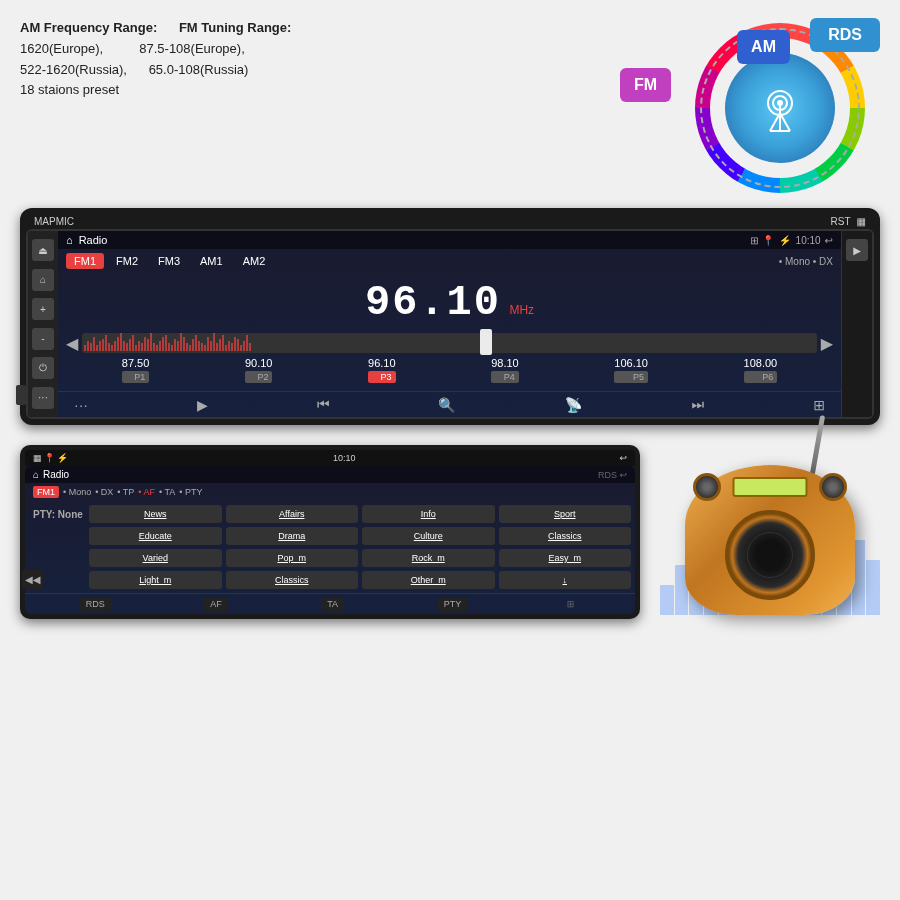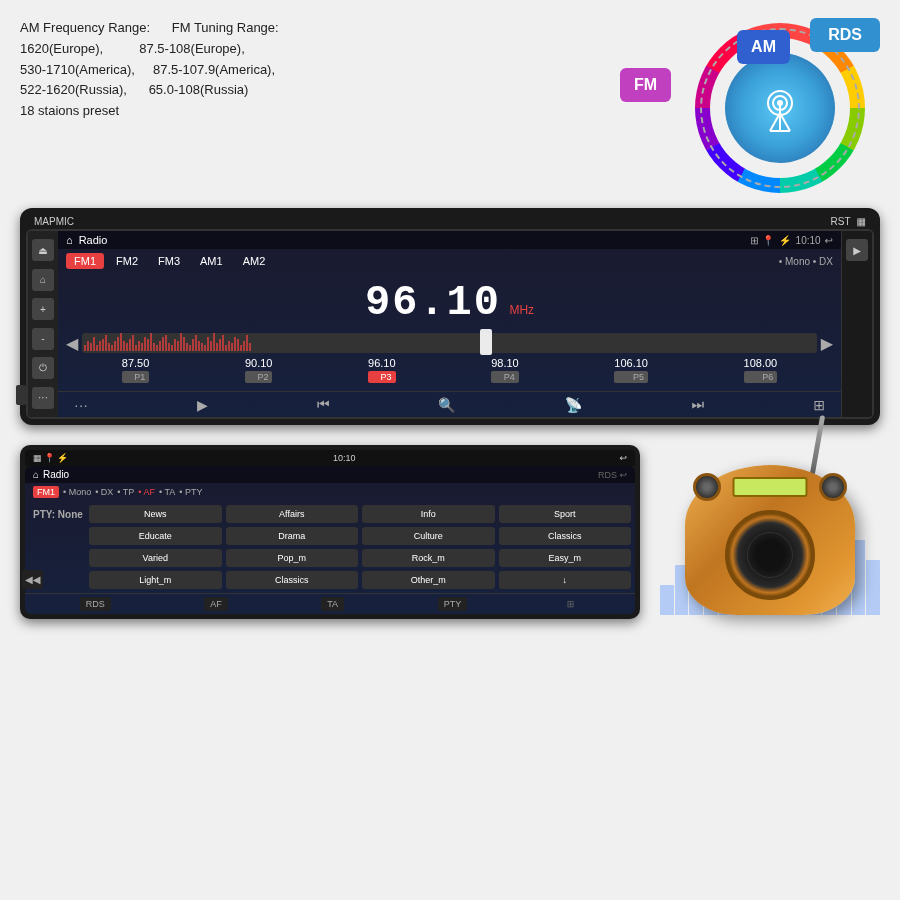--- a/index.html
+++ b/index.html
@@ -24,21 +24,21 @@
       font-size: 13px;
       color: #222;
       line-height: 1.6;
     }
     .specs-text h2 {
       font-size: 15px;
       font-weight: bold;
       margin-bottom: 4px;
     }
     .specs-text .label {
-      font-weight: normal;
+      font-weight: bold;
     }
     .radio-badges {
       display: flex;
       flex-direction: column;
       align-items: center;
       justify-content: center;
       position: relative;
       width: 280px;
       height: 180px;
     }
@@ -381,20 +381,21 @@
       flex: 1;
     }
     .d2-btn {
       background: #333;
       color: white;
       font-size: 9px;
       text-align: center;
       padding: 4px 2px;
       border-radius: 3px;
       white-space: nowrap;
+      text-decoration: underline;
     }
     .d2-bottom-bar {
       display: flex;
       justify-content: space-around;
       padding: 3px 8px;
       border-top: 1px solid #333;
       color: #aaa;
       font-size: 9px;
     }
     .d2-bottom-btn {
@@ -416,25 +417,20 @@
   <div class="specs-text">
     <div>
       <span class="label">AM Frequency Range:</span>
       &nbsp;&nbsp;&nbsp;&nbsp;
       <span class="label">FM Tuning Range:</span>
     </div>
     <div>
       <span>1620(Europe),</span>
       &nbsp;&nbsp;&nbsp;&nbsp;&nbsp;&nbsp;&nbsp;&nbsp;
       <span>87.5-108(Europe),</span>
-    </div>
-    <div>
-      <span>530-1710(America),</span>
-      &nbsp;&nbsp;&nbsp;
-      <span>87.5-107.9(America),</span>
     </div>
     <div>
       <span>522-1620(Russia),</span>
       &nbsp;&nbsp;&nbsp;&nbsp;
       <span>65.0-108(Russia)</span>
     </div>
     <div>18 staions preset</div>
   </div>
 
   <div class="radio-badges" style="position:relative; width:260px; height:180px;">

